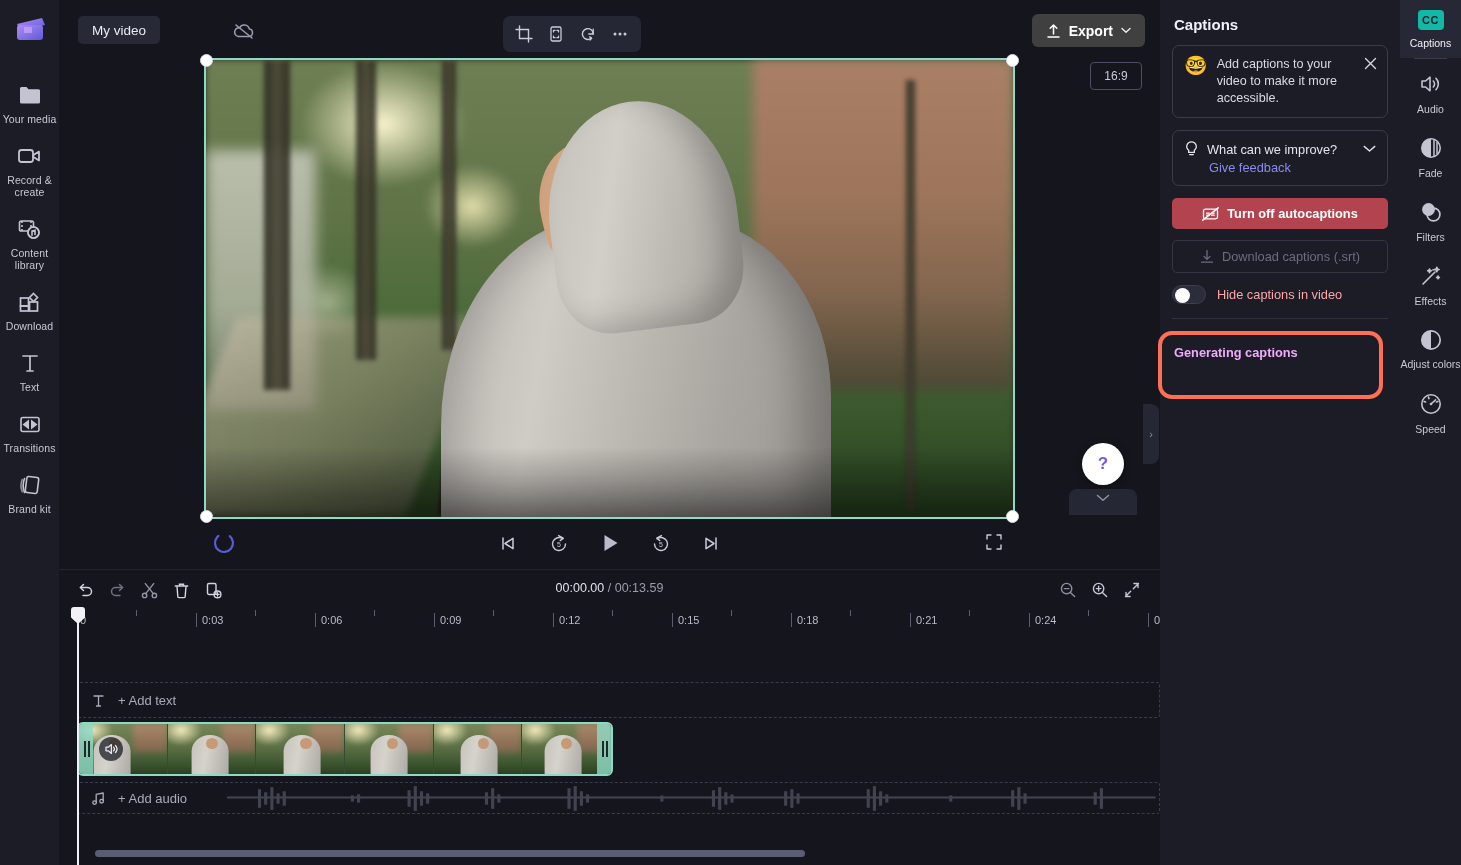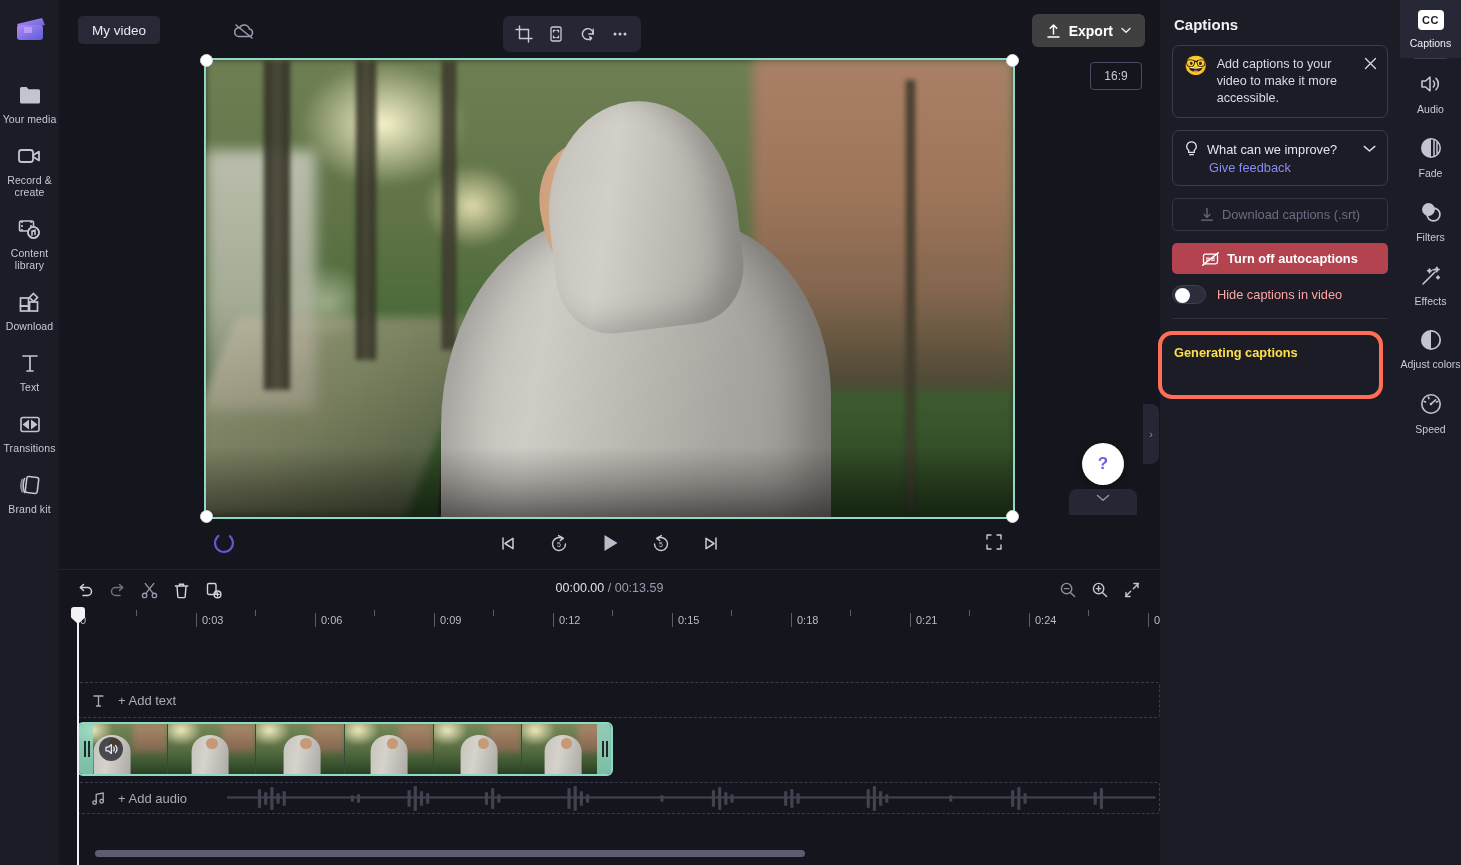--- a/index.html
+++ b/index.html
@@ -281,36 +281,36 @@
   }
   #hide-toggle .knob { position:absolute; left: 2px; top: 2px; width: 15px; height: 15px;
     border-radius: 50%; background: #ffffff; }
   #hide-label { font-size: 12.8px; color: #fca5a5; }
   #panel-divider { height:1px; background:#2e3040; margin: 0 0 12px; }
 
   #gen-card {
     border: 4px solid #ff6f55; border-radius: 14px; padding: 10px 12px 13px;
     position: relative; left: -14px; width: 225px;
   }
-  #gen-title { font-size: 12.8px; font-weight: 700; color: #fde047; margin-bottom: 22px; }
+  #gen-title { font-size: 12.8px; font-weight: 700; color: #f0abfc; margin-bottom: 22px; }
   #gen-row { display:flex; align-items:center; gap: 10px; }
   #gen-name { font-size: 12.6px; color: #e3e4ee; line-height: 16px; }
   #gen-left { font-size: 12.6px; color: #c3c4d2; line-height: 16px; }
 
   
   #right-rail {
     position:absolute; left: 1400px; top: 0; width: 61px; height: 865px;
     background: #1b1c26;
   }
   #rr-captions {
     padding: 10px 0 9px; display:flex; flex-direction:column; align-items:center;
     background: #262835; cursor:pointer;
   }
   .cc-box {
-    width: 26px; height: 20px; border-radius: 4px; background: #ffffff; color:#1b1c26;
+    width: 26px; height: 20px; border-radius: 4px; background: #14b8a6; color:#1b1c26;
     font-size: 11px; font-weight: 700; display:flex; align-items:center; justify-content:center;
     letter-spacing: .5px;
   }
   #rr-sep { height: 1px; background: #3a3c4b; margin: 0 14px; }
   .rr-item { padding: 12px 0 8px; display:flex; flex-direction:column; align-items:center; cursor:pointer; }
   .rr-ico { width: 26px; height: 26px; display:flex; align-items:center; justify-content:center; }
   .rr-lab { font-size: 10.5px; line-height: 12px; color: #c7c8d4; text-align:center; margin-top: 6px; }
   .rr-lab.two { line-height: 11.5px; }
   svg { display:block; }
 </style>
@@ -810,39 +810,39 @@
         <span id="fb-q">What can we improve?</span>
         <span>
           <svg width="13" height="8" viewBox="0 0 13 8" fill="none" stroke="#dfe0ea" stroke-width="1.4">
             <path d="M1.2 1.4l5.3 4.6 5.3-4.6" stroke-linecap="round" stroke-linejoin="round"></path>
           </svg>
         </span>
       </div>
       <div id="fb-link">Give feedback</div>
     </div>
 
-    <div id="download-btn">
-      <span>
-        <svg width="14" height="15" viewBox="0 0 14 15" fill="none" stroke="#6b6d80" stroke-width="1.3">
-          <path d="M7 1.5v8.6M4 7.4L7 10.4l3-3" stroke-linecap="round" stroke-linejoin="round"></path>
-          <path d="M1.6 13.2h10.8" stroke-linecap="round"></path>
-        </svg>
-      </span>
-      <span>Download captions (.srt)</span>
-    </div>
-
     <div id="turn-off-btn">
       <span>
         <svg width="17" height="14" viewBox="0 0 17 14" fill="none" stroke="#fff" stroke-width="1.3">
           <rect x="1.5" y="2.2" width="14" height="9.6" rx="1.8"></rect>
           <path d="M4.6 6.2h2.6M4.6 8.2h2.6M9.6 6.2h2.6M9.6 8.2h2.6" stroke-linecap="round"></path>
           <path d="M0.8 13.2L16.2 0.8" stroke-linecap="round" stroke-width="1.5"></path>
         </svg>
       </span>
       <span>Turn off autocaptions</span>
+    </div>
+
+    <div id="download-btn">
+      <span>
+        <svg width="14" height="15" viewBox="0 0 14 15" fill="none" stroke="#6b6d80" stroke-width="1.3">
+          <path d="M7 1.5v8.6M4 7.4L7 10.4l3-3" stroke-linecap="round" stroke-linejoin="round"></path>
+          <path d="M1.6 13.2h10.8" stroke-linecap="round"></path>
+        </svg>
+      </span>
+      <span>Download captions (.srt)</span>
     </div>
 
     <div id="hide-row">
       <div id="hide-toggle">
           <div class="knob"></div>
         </div>
       <span id="hide-label">Hide captions in video</span>
     </div>
 
     <div id="panel-divider"></div>

